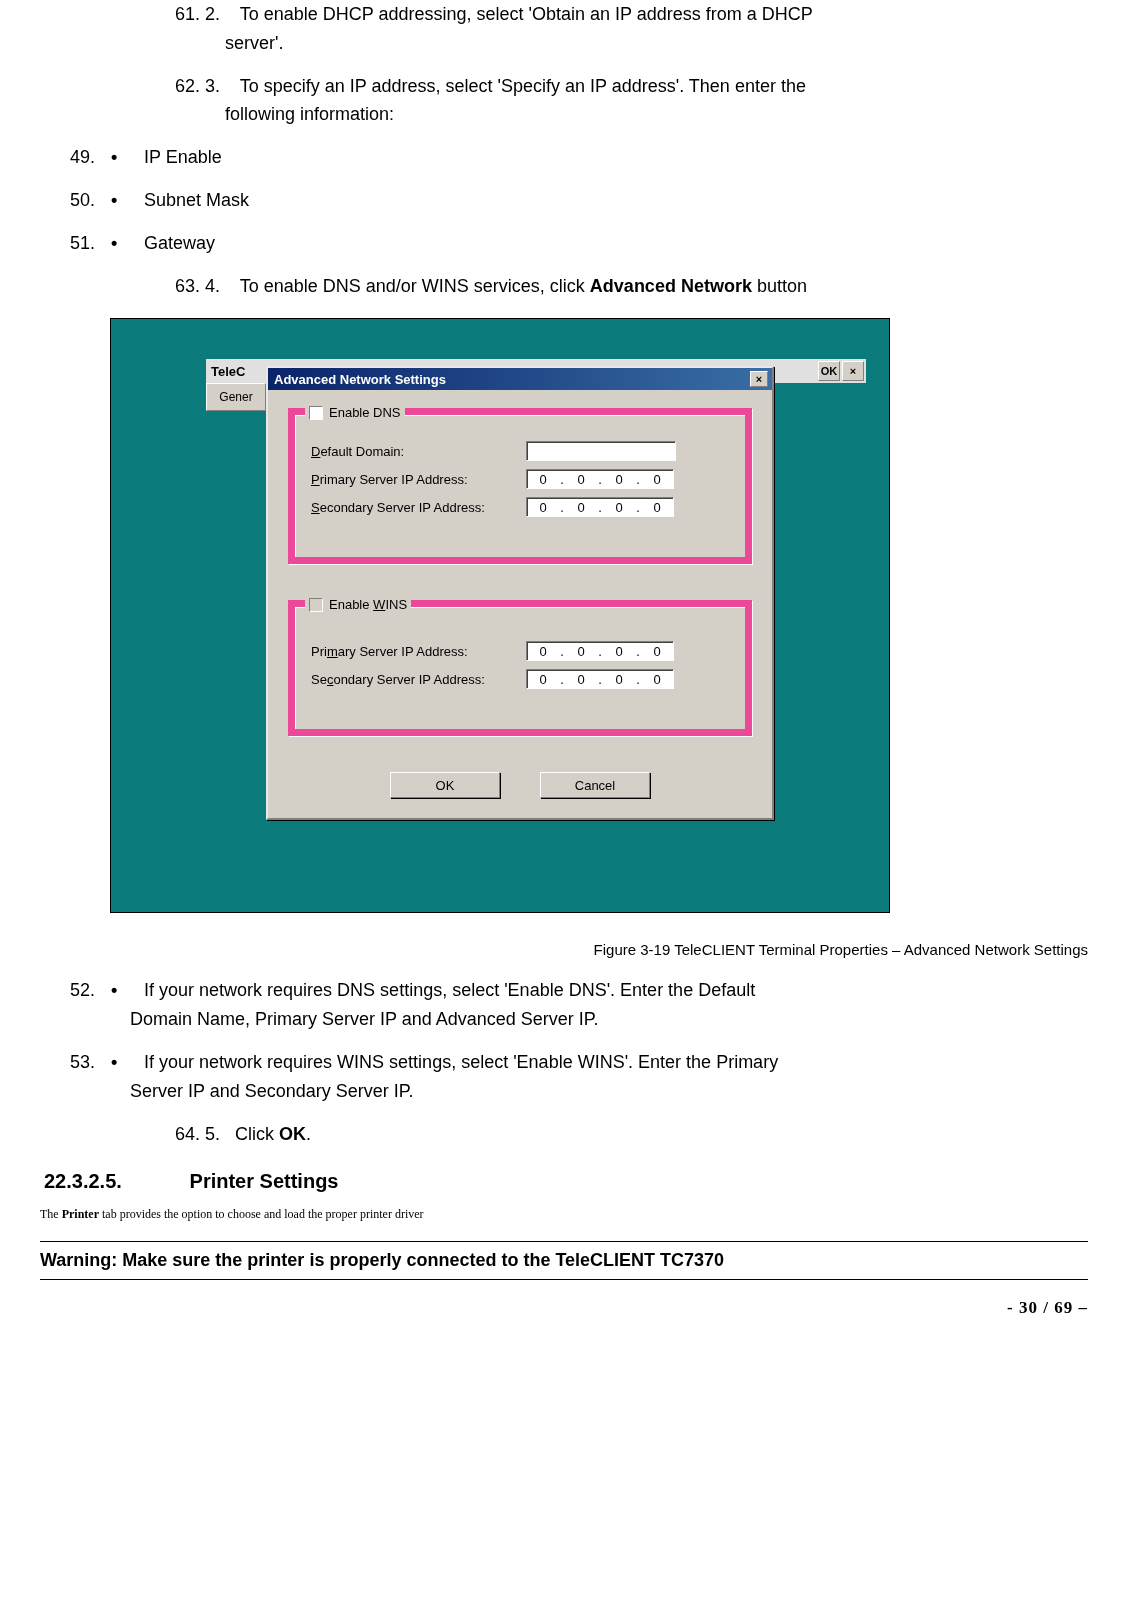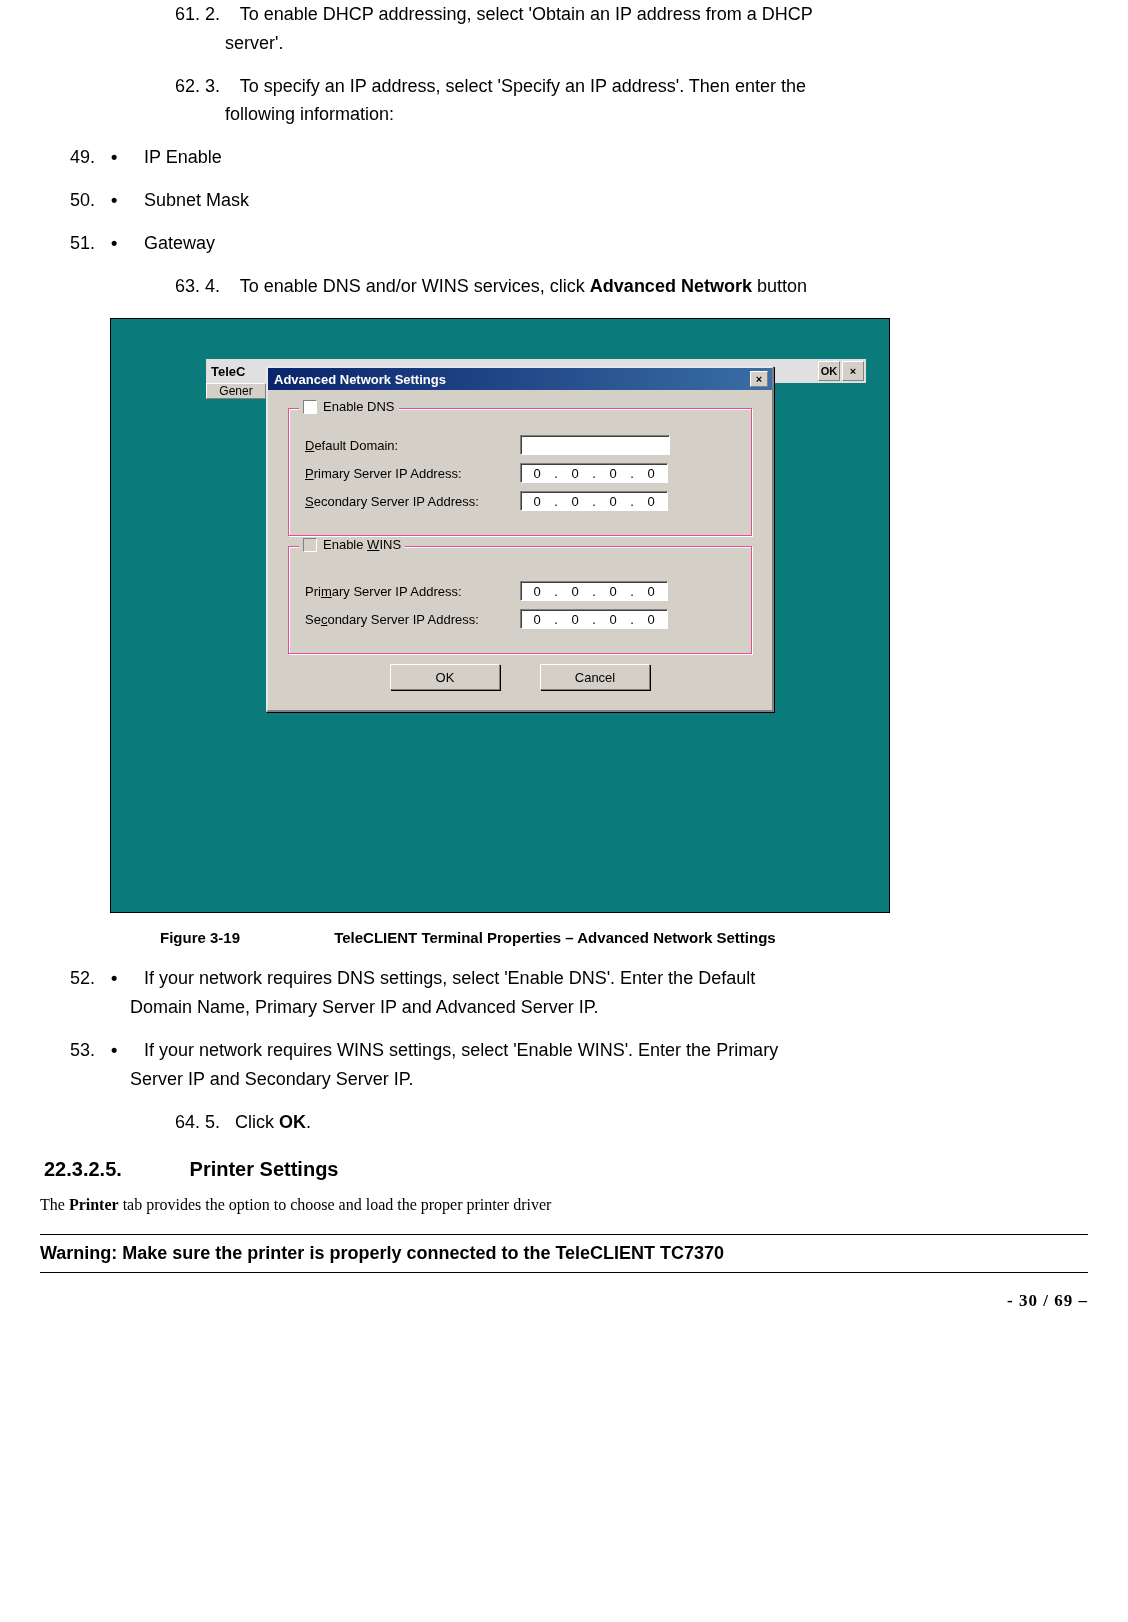--- a/index.html
+++ b/index.html
@@ -16,25 +16,25 @@
     padding: 0 40px 30px 40px;
   }
   .indent-block-1 { margin-left: 135px; margin-bottom: 14px; line-height: 1.6; }
   .indent-block-1 .cont { padding-left: 50px; }
   .indent-bullet { margin-left: 30px; margin-bottom: 14px; line-height: 1.6; }
   .indent-bullet .num { display:inline-block; min-width: 36px; }
   .indent-bullet .bul { display:inline-block; width: 18px; font-weight: bold; }
   .indent-bullet .txt { }
   .indent-bullet .cont { padding-left: 60px; }
   .figure-wrap { margin: 18px 0 10px 70px; }
-  .figure-caption { text-align:left; font-weight:bold; font-size:15px; margin: 16px 0 18px 120px; }
+  .figure-caption { text-align:right; font-weight:normal; font-size:15px; margin: 28px 0 18px 120px; }
   .figure-caption .fignum { display:inline-block; min-width:170px; }
   .heading-4 { font-weight:bold; font-size:20px; margin: 22px 0 14px 4px; }
   .heading-4 .hnum { display:inline-block; min-width: 140px; }
-  .bodytext { font-family: "Times New Roman", serif; font-size:16px; margin: 0 0 18px 0; line-height:1.3; }
+  .bodytext { font-family: "Times New Roman", serif; font-size:12px; margin: 0 0 18px 0; line-height:1.3; }
   .bodytext .b { font-weight:bold; }
   hr.thin { border:none; border-top:1px solid #000; margin: 8px 0; }
   .warning { font-weight:bold; font-size:18px; margin: 6px 0; }
   .pagenum { text-align:right; font-weight:bold; font-family:"Times New Roman", serif; font-size:17px; margin-top:18px; letter-spacing:1px; }
   .bold { font-weight:bold; }
 
   
   .shot-outer {
     width: 780px;
     height: 595px;
@@ -55,21 +55,21 @@
     border: 1px solid #808080;
     border-top-color:#fff; border-left-color:#fff;
     background:#d4d0c8;
     margin-left:2px;
     font-size:11px; font-weight:bold;
     display:flex; align-items:center; justify-content:center;
   }
   .bg-tab {
     position:absolute;
     left: 95px; top: 64px;
-    width: 60px; height: 16px;
+    width: 60px; height: 28px;
     background:#d4d0c8;
     border:1px solid #808080; border-top-color:#fff; border-left-color:#fff;
     font-size:12px;
     display:flex; align-items:center; justify-content:center;
   }
   .bg-label {
     position:absolute;
     left:100px; top:40px;
     font-size:13px; font-weight:bold;
     color:#000;
@@ -97,24 +97,24 @@
   .dlg-title .xbtn {
     width:18px; height:16px;
     background:#d4d0c8;
     border:1px solid #808080; border-top-color:#fff; border-left-color:#fff;
     color:#000; font-size:11px; font-weight:bold;
     display:flex; align-items:center; justify-content:center;
     cursor:default;
   }
   .dlg-body { padding: 18px 20px 14px 20px; }
   .groupbox {
-    border:1px solid #ec4899;
+    border:7px solid #ec4899;
     box-shadow: inset 1px 1px 0 #fff, 1px 1px 0 #fff;
-    padding: 26px 16px 16px 16px;
-    margin-bottom: 10px;
+    padding: 26px 16px 32px 16px;
+    margin-bottom: 36px;
     position:relative;
   }
   .grouptitle {
     position:absolute;
     top:-10px; left:10px;
     background:#d4d0c8;
     padding: 0 4px;
     font-size:13px;
     display:flex; align-items:center;
   }

